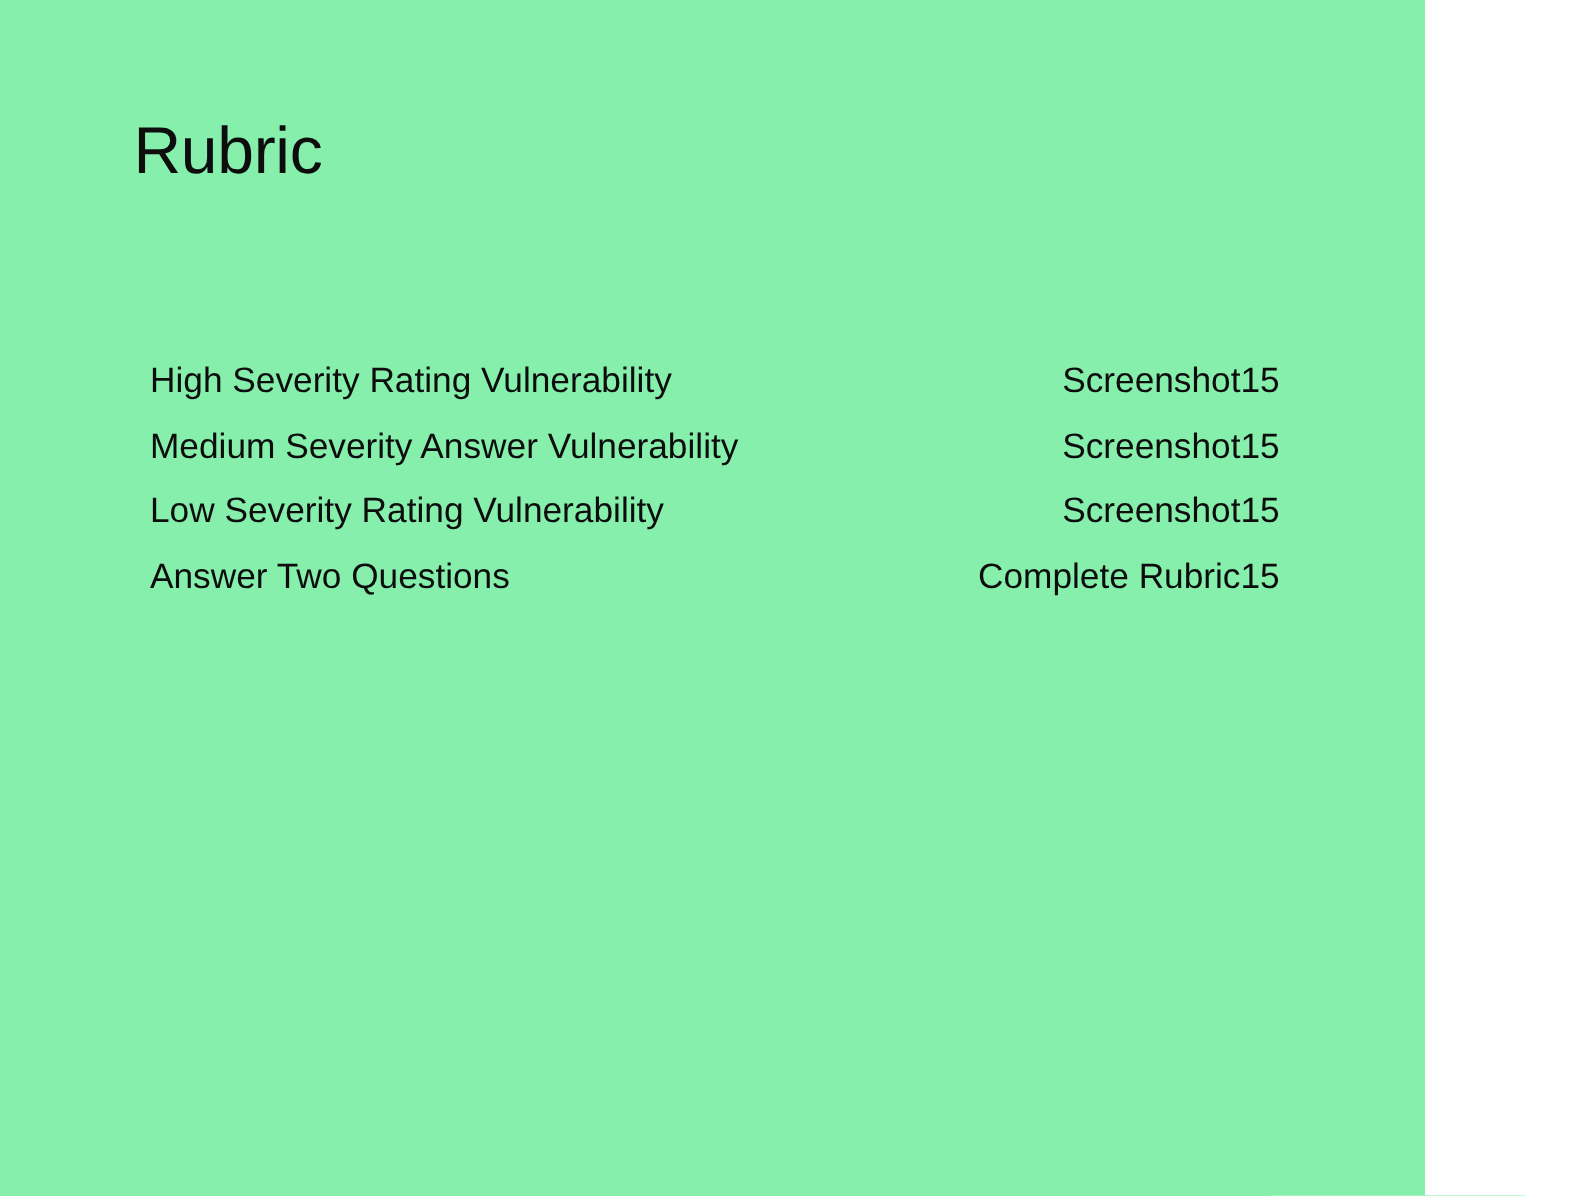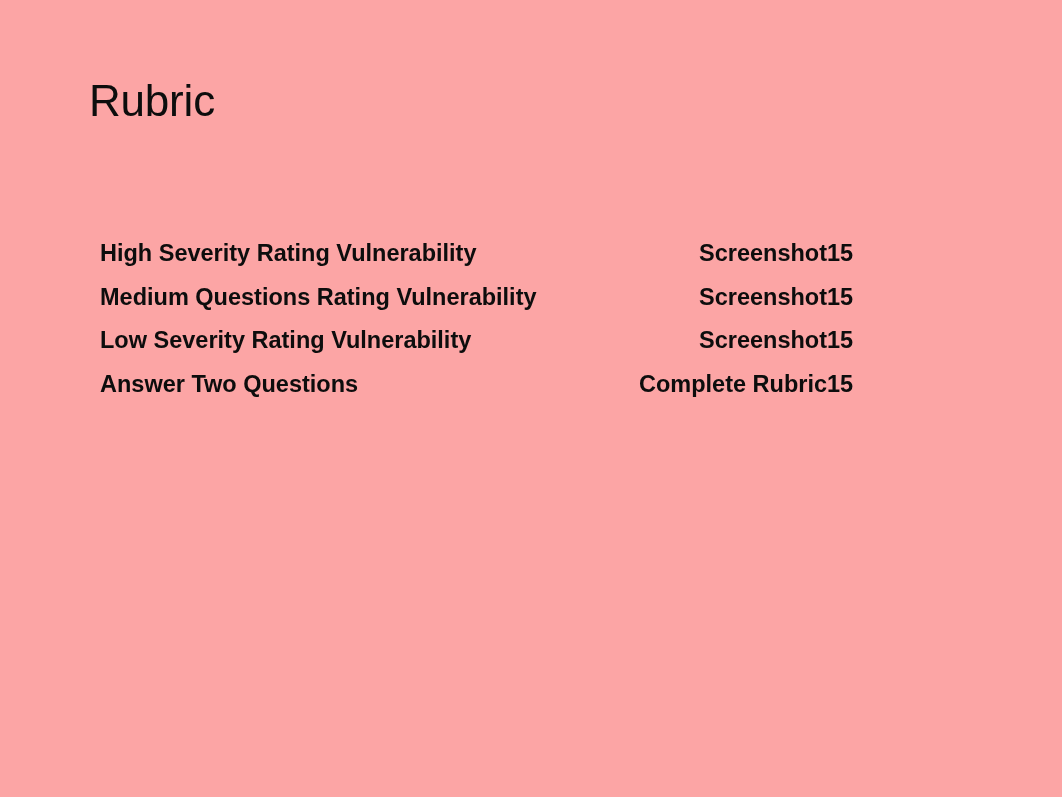--- a/index.html
+++ b/index.html
@@ -11,23 +11,23 @@
     width: 1062px;
     height: 797px;
     background: #ffffff;
     font-family: "Liberation Sans", sans-serif;
     color: #000000;
     overflow: hidden;
   }
 
   .slide {
     position: relative;
-    width: 1062px;
+    width: 950px;
     height: 797px;
-    background: #fca5a5;
+    background: #86efac;
   }
 
   
   .slide-title {
     position: absolute;
     left: 89px;
     top: 74px;
     width: 880px;
     font-size: 44px;
     line-height: 54px;
@@ -48,21 +48,21 @@
 
   .rubric-table tr {
     height: 43.5px;
   }
 
   .rubric-table td {
     padding: 0;
     margin: 0;
     font-size: 23.5px;
     line-height: 43.5px;
-    font-weight: 700;
+    font-weight: 400;
     color: #0d0d0d;
     vertical-align: middle;
     white-space: nowrap;
     border: none;
   }
 
   .col-criterion {
     width: 451px;
     text-align: left;
   }
@@ -87,21 +87,21 @@
   <table class="rubric-table">
     <tbody>
 
       <tr>
         <td class="col-criterion">High Severity Rating Vulnerability</td>
         <td class="col-evidence">Screenshot</td>
         <td class="col-points">15</td>
       </tr>
 
       <tr>
-        <td class="col-criterion">Medium Questions Rating Vulnerability</td>
+        <td class="col-criterion">Medium Severity Answer Vulnerability</td>
         <td class="col-evidence">Screenshot</td>
         <td class="col-points">15</td>
       </tr>
 
       <tr>
         <td class="col-criterion">Low Severity Rating Vulnerability</td>
         <td class="col-evidence">Screenshot</td>
         <td class="col-points">15</td>
       </tr>
 

